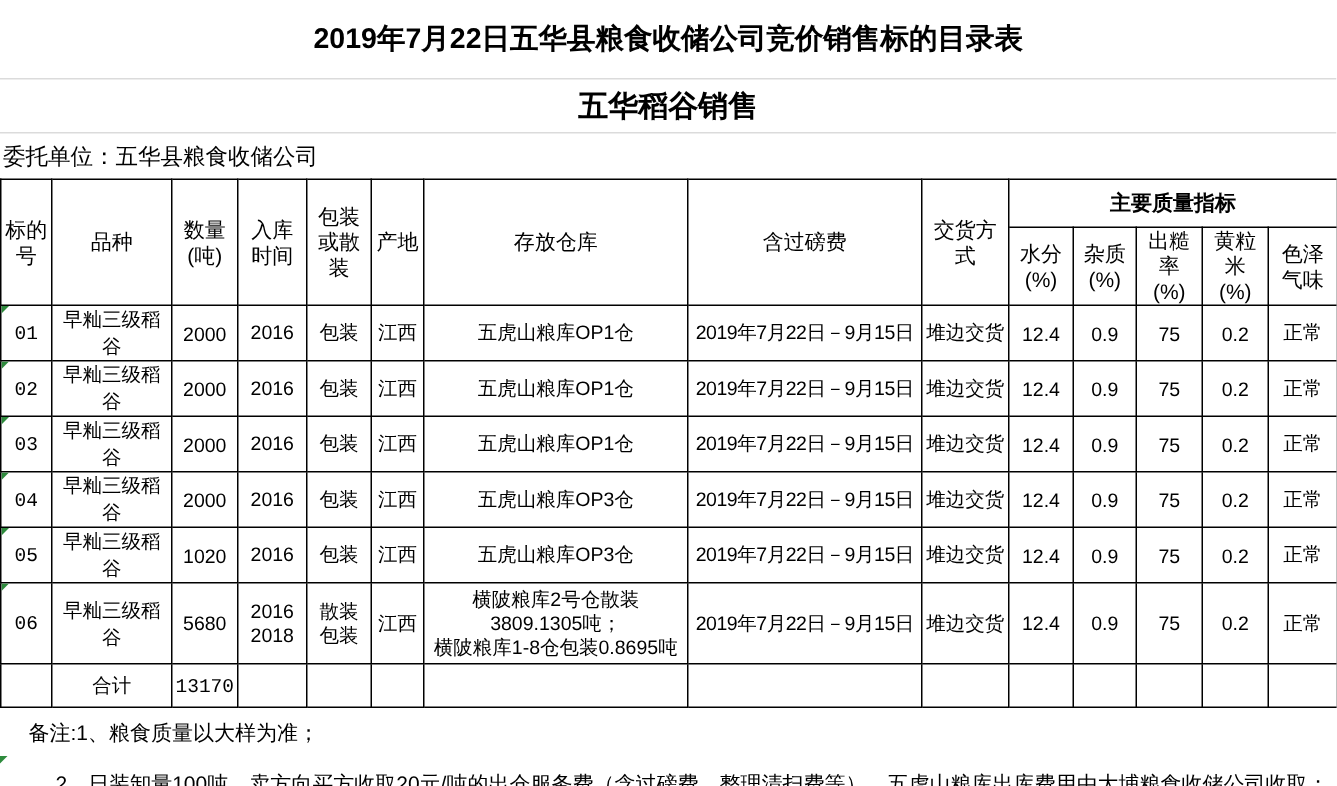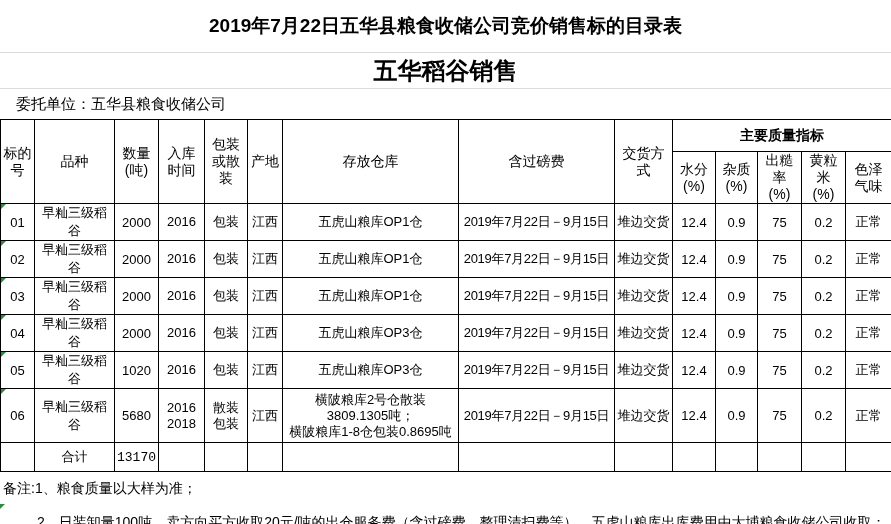--- a/index.html
+++ b/index.html
@@ -8,48 +8,48 @@
     width: 891px; height: 524px; overflow: hidden;
     background: #ffffff; color: #000000;
     font-family: "Liberation Sans", sans-serif;
   }
   .title-row {
     height: 53px; display: flex; align-items: center; justify-content: center;
     font-size: 19px; font-weight: bold; border-bottom: 1px solid #dbdbdb;
   }
   .subtitle-row {
     height: 36px; display: flex; align-items: center; justify-content: center;
-    font-size: 24px; font-weight: bold; border-bottom: 1px solid #dbdbdb;
+    font-size: 20px; font-weight: bold; border-bottom: 1px solid #dbdbdb;
   }
   .consignor-row {
     height: 30px; display: flex; align-items: center;
-    padding-left: 16px; font-size: 15px;
+    padding-left: 2px; font-size: 15px;
   }
   table { width: 891px; table-layout: fixed; border-collapse: collapse; }
   th, td {
     border: 1px solid #000; text-align: center; vertical-align: middle;
     font-weight: normal; font-size: 13px; padding: 0 1px;
     overflow: hidden;
   }
   th { font-size: 14px; white-space: pre-line; line-height: 17px; }
   tr.hrow1 th.group { height: 32px; font-weight: bold; }
   tr.hrow2 th { height: 52px; }
   tr.data-row { height: 27px; }
   tr.tall-row { height: 54px; }
   tr.total-row { height: 29px; font-family: Liberation Mono, monospace; }
   td.preline { white-space: pre-line; line-height: 16px; }
   td.date-cell { white-space: nowrap; letter-spacing: -0.3px; }
-  td.rel { position: relative; }
+  td.rel { position: relative; font-family: Liberation Mono, monospace; }
   .tri {
     position: absolute; top: 0; left: 0; width: 0; height: 0;
     border-top: 5px solid #2e8b3d; border-right: 5px solid transparent;
     display: block;
   }
   .remarks { position: relative; width: 891px; font-size: 14px; }
-  .remark-1 { height: 32px; line-height: 32px; padding-left: 3px; white-space: nowrap; }
+  .remark-1 { height: 32px; line-height: 32px; padding-left: 19px; white-space: nowrap; }
   .remark-2 {
     position: relative; height: 37px; line-height: 37px; padding-left: 37px;
     border-bottom: 1px solid #d9d9d9; white-space: nowrap;
   }
 </style>
 </head>
 <body>
 
 <div class="title-row">2019年7月22日五华县粮食收储公司竞价销售标的目录表</div>
 <div class="subtitle-row">五华稻谷销售</div>

